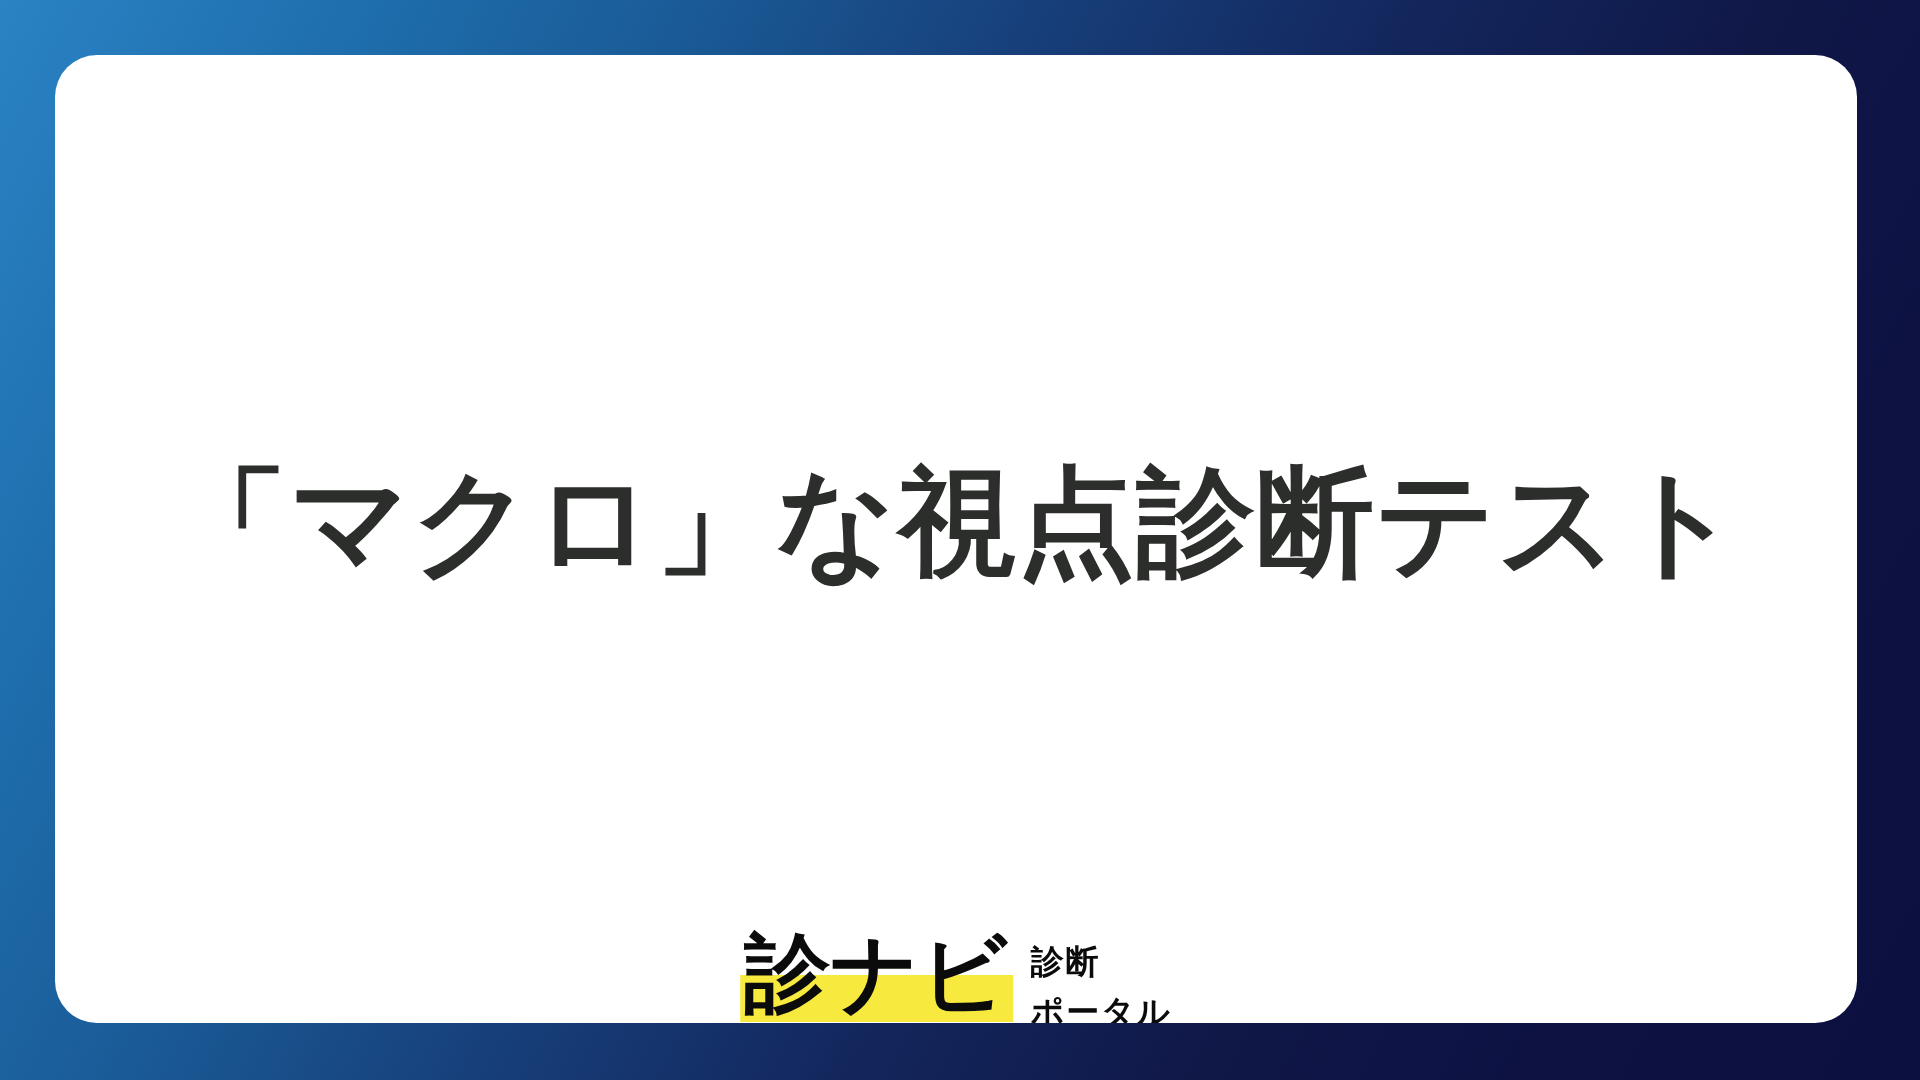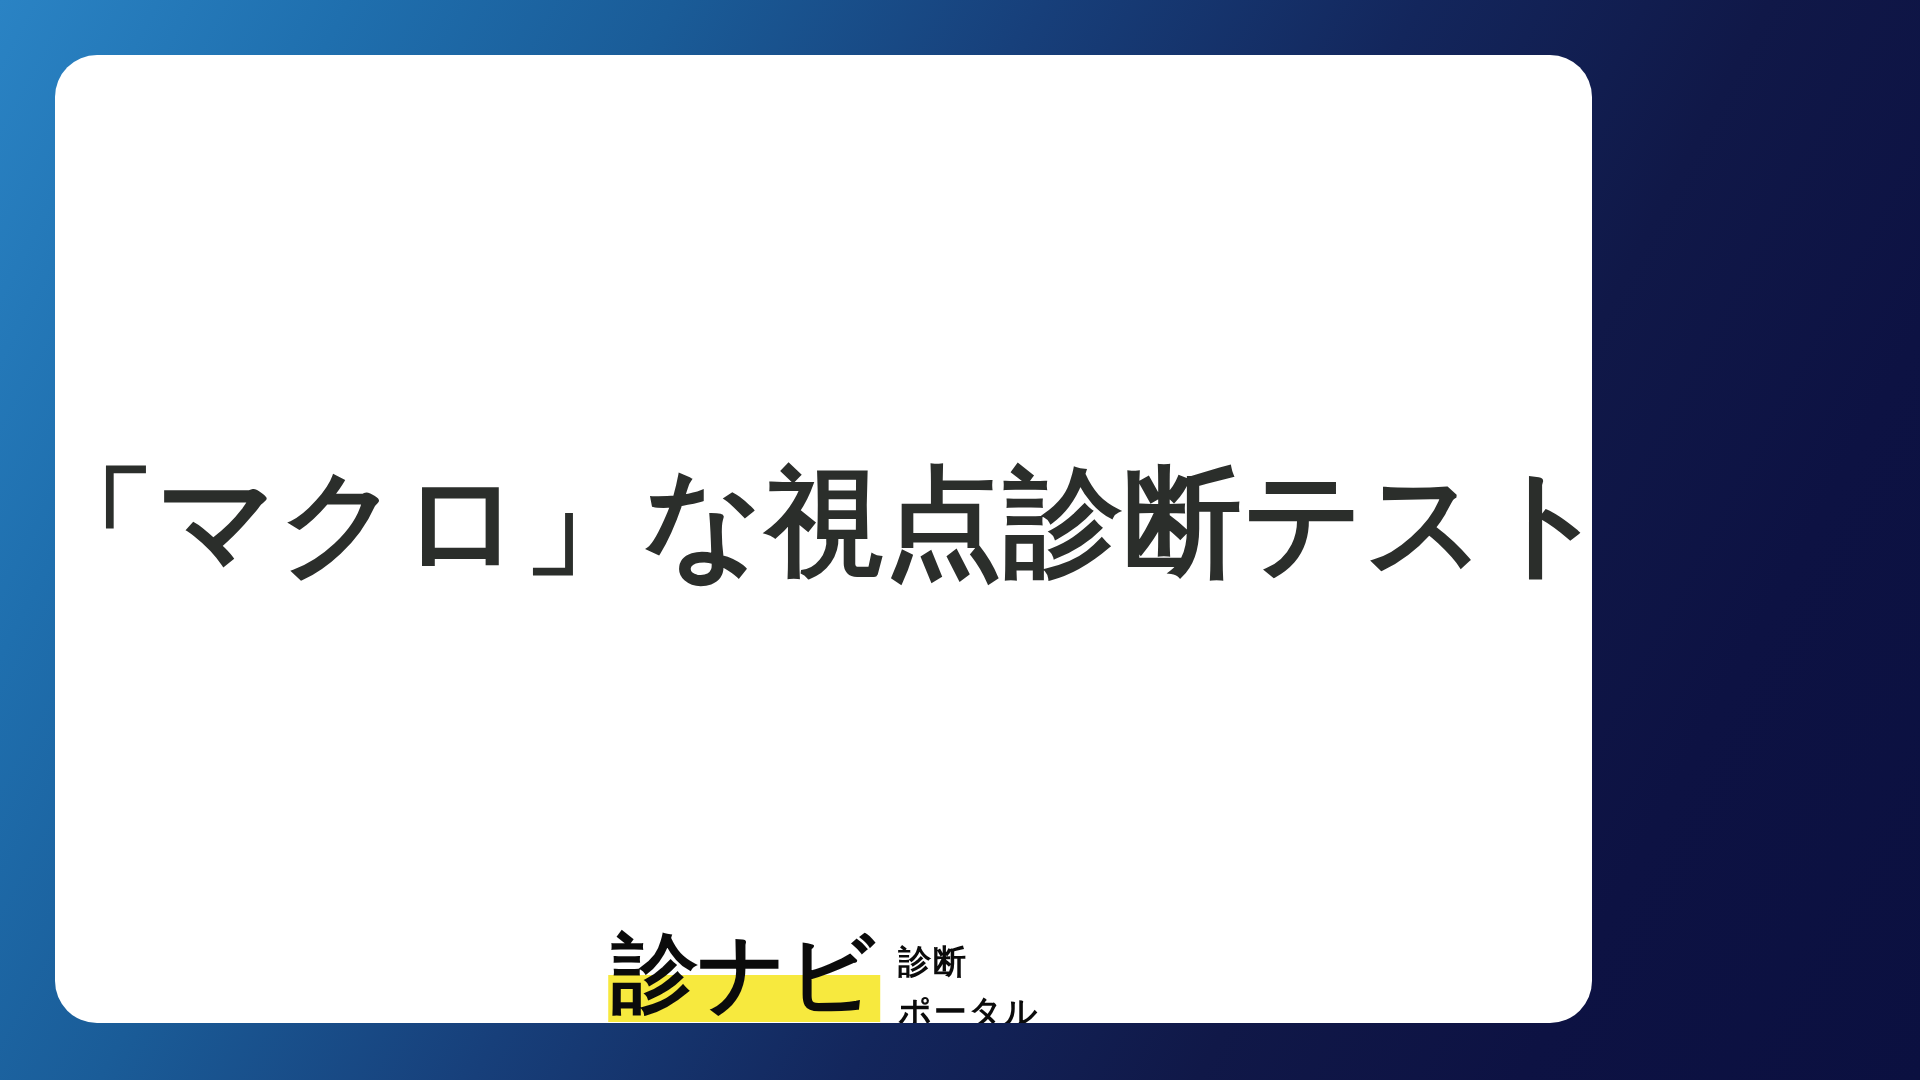--- a/index.html
+++ b/index.html
@@ -28,21 +28,21 @@
                 #0d1243 84%,
                 #0b1040 100%);
     overflow: hidden;
   }
 
   
   #card {
     position: absolute;
     left: 55px;
     top: 55px;
-    width: 1537px;
+    width: 1802px;
     height: 968px;
     background: #ffffff;
     border-radius: 42px;
     box-sizing: border-box;
     overflow: hidden;
   }
 
   
   #headline-wrap {
     position: absolute;

